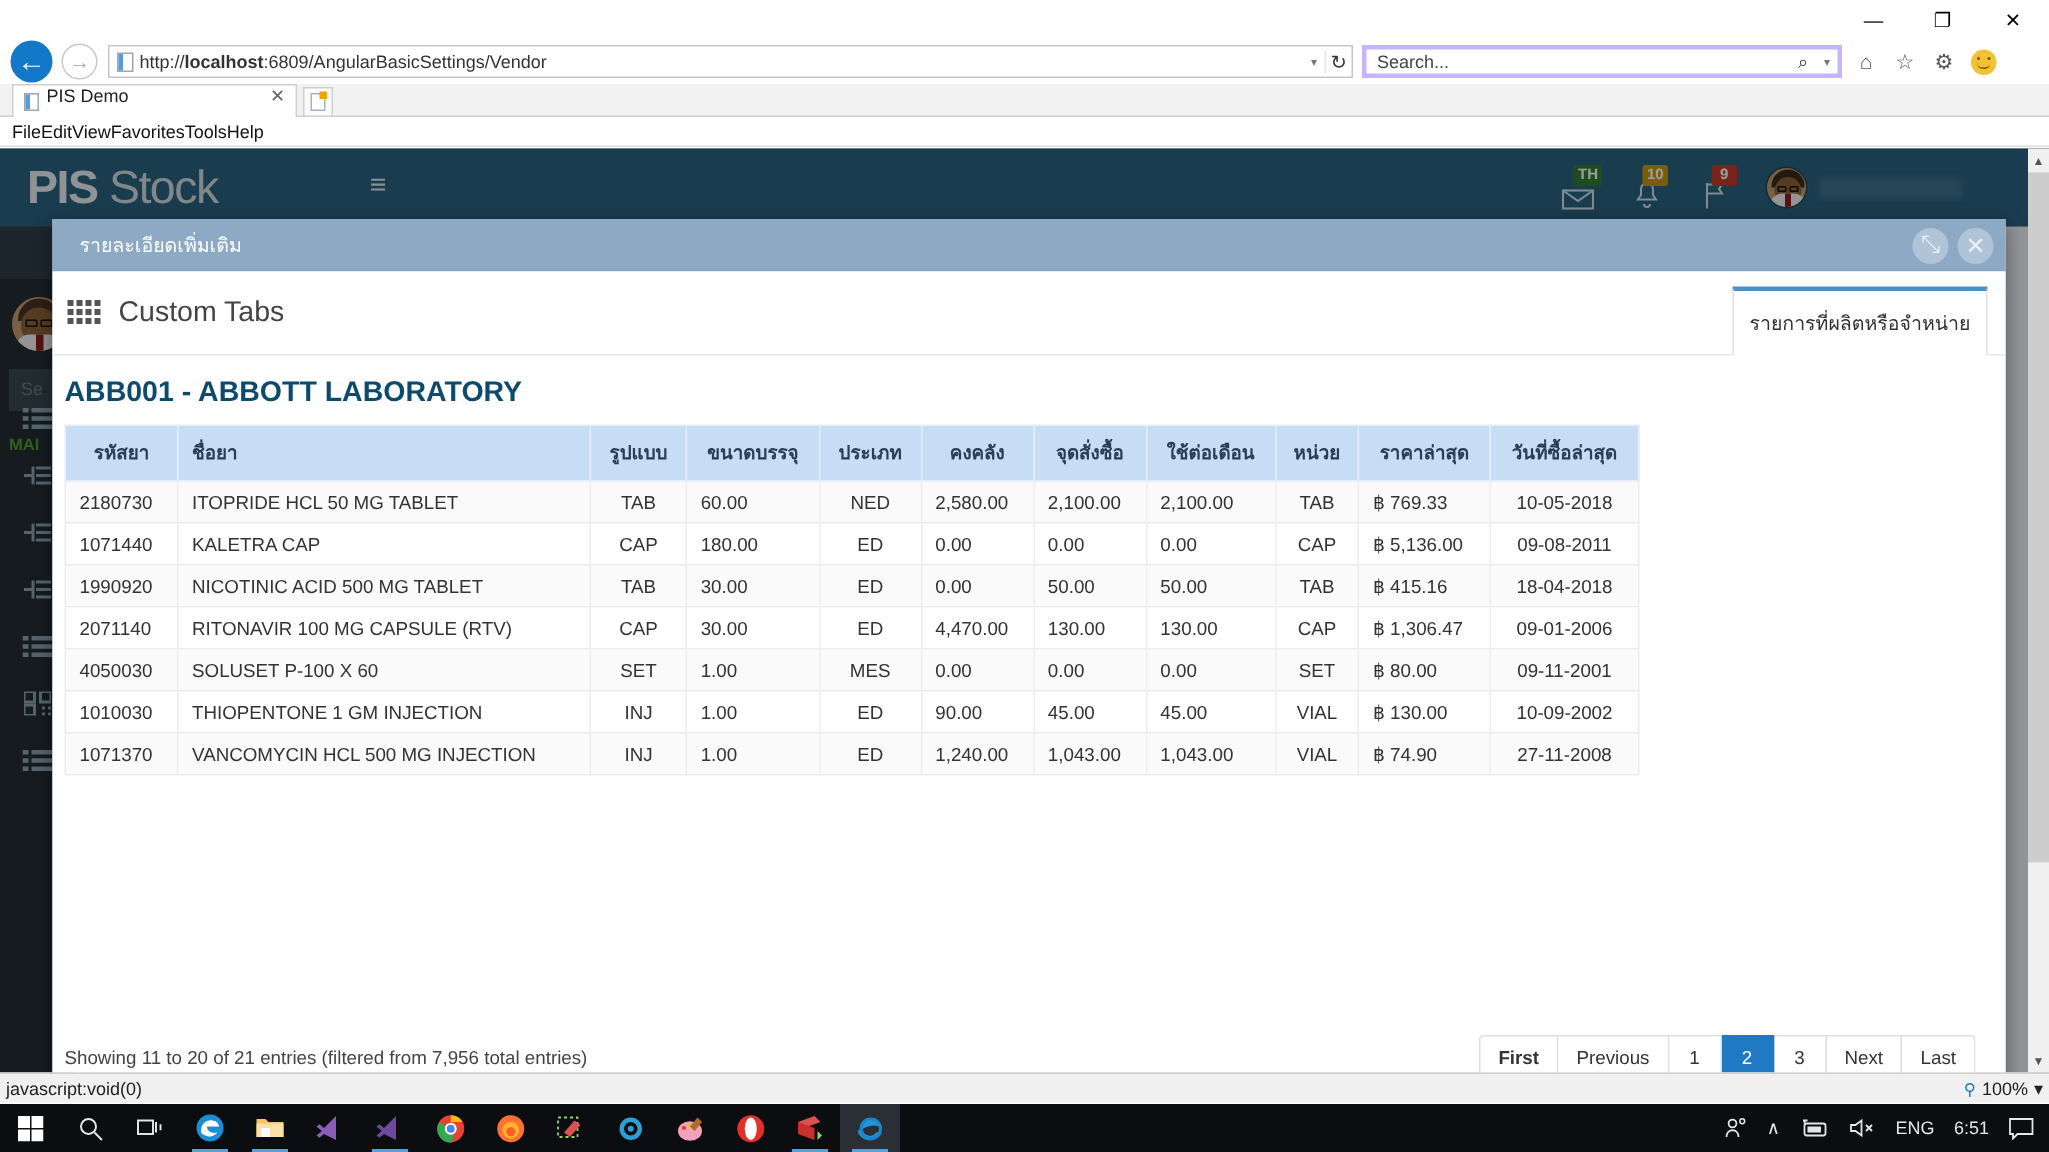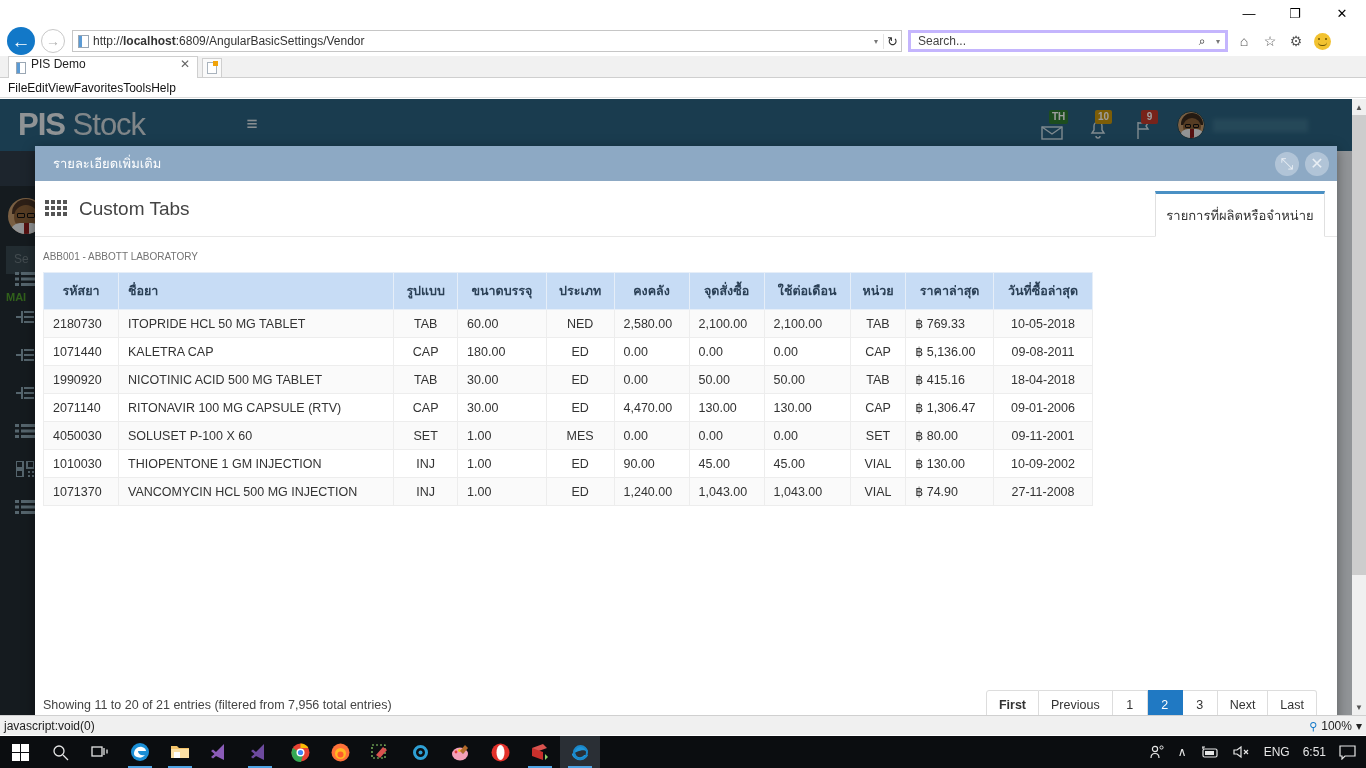--- a/index.html
+++ b/index.html
@@ -244,21 +244,21 @@
   }
   .ct-title { font-size: 19px; color: #444; }
   .tab-right {
     position: absolute; right: 12px; bottom: -1px; width: 170px; height: 46px;
     border: 1px solid #e0e0e0; border-bottom: 1px solid #fff; border-top: 3px solid #4a90c4;
     background: #fff; display: flex; align-items: center; justify-content: center;
     font-size: 13px; color: #333;
   }
 
   .vendor-title {
-    padding: 14px 0 10px 8px; font-size: 10px; font-weight: normal; color: #737373;
+    padding: 14px 0 10px 8px; font-size: 19px; font-weight: bold; color: #0c4a6e;
   }
   table.dt {
     width: 1050px; margin-left: 8px; border-collapse: collapse;
     font-size: 12.5px; color: #333;
   }
   table.dt thead th {
     background: #c7dcf5; color: #2a3f55; font-weight: bold;
     padding: 8px 9px; border: 1px solid #e6eef8; height: 30px;
     white-space: nowrap;
   }

